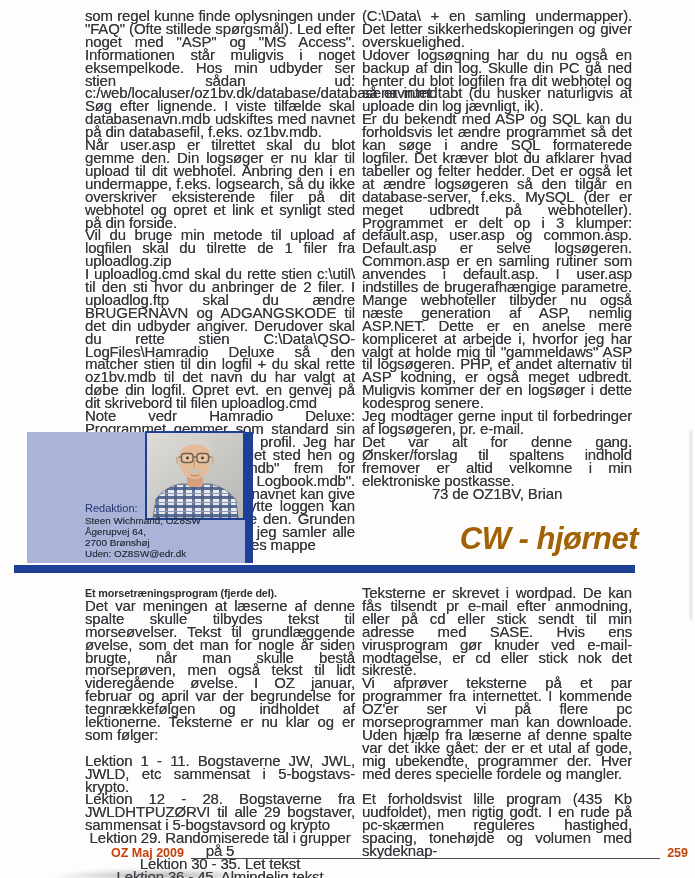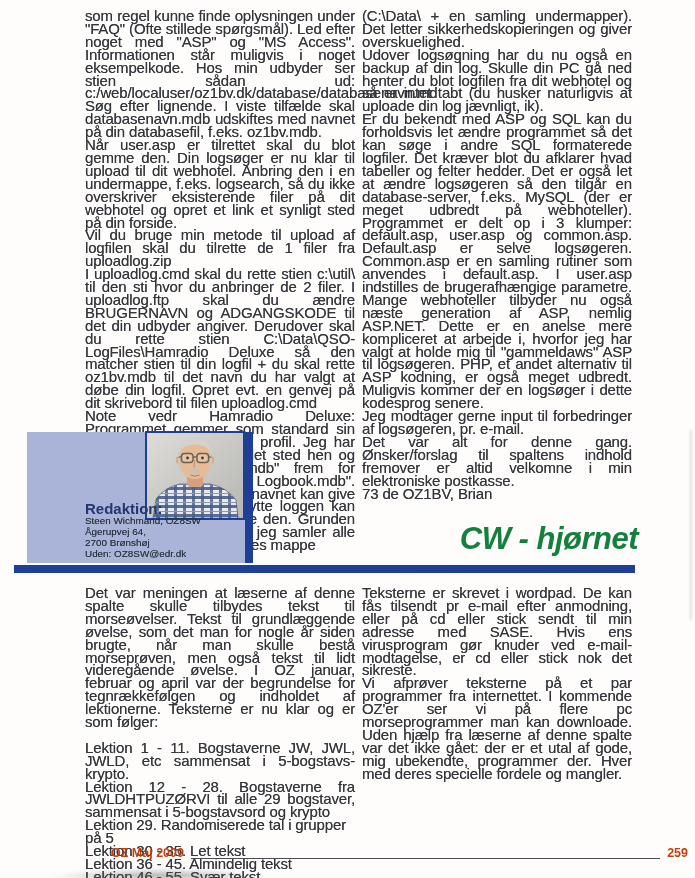--- a/index.html
+++ b/index.html
@@ -13,48 +13,48 @@
   .cols{position:absolute;display:flex;gap:7px;}
   .cols.top{left:85px;top:10px;width:548px;}
   .cols.bottom{left:85px;top:587px;width:548px;}
   .col{width:270px;}
   .col p{
     margin:0;
     font-size:15px;line-height:12.9px;
     text-align:justify;letter-spacing:-0.15px;
     text-shadow:0 0 0.4px rgba(45,48,54,0.75);
   }
-  .col p.no-justify{text-align:left;}
+  .col p.no-justify{text-align:center;}
   .bold-head{
     margin:0;font-size:10.8px;line-height:12.9px;font-weight:bold;
     letter-spacing:-0.15px;color:#2b2e34;
   }
   .gap{height:12.9px;}
   
   .editor-box{
     position:absolute;left:27px;top:432px;width:218px;height:131px;
     background:#a9b4d8;border-right:8px solid #1d3f96;
   }
   .editor-photo{
     position:absolute;left:118px;top:-1px;width:96px;height:85px;
     border:2px solid #1d3f96;background:#cfcfcb;box-sizing:content-box;
   }
   .editor-info{position:absolute;left:58px;top:70px;}
   .editor-label{
-    font-size:15px;font-weight:bold;color:#23366f;line-height:13px;
+    font-size:11px;font-weight:normal;color:#23366f;line-height:13px;
   }
   .editor-line{
     font-size:9.9px;line-height:11px;color:#2b3340;
     text-shadow:0 0 0.3px rgba(43,51,64,0.7);
   }
   
   .cw-title{
     position:absolute;left:352px;top:522px;width:286px;
     text-align:right;font-size:31px;line-height:34px;
-    font-weight:bold;font-style:italic;color:#15803d;
+    font-weight:bold;font-style:italic;color:#a16207;
     letter-spacing:-0.5px;
   }
   .blue-bar{
     position:absolute;left:14px;top:565px;width:621px;height:8px;
     background:#1d3f96;
   }
   
   .footer{
     position:absolute;left:85px;top:845px;width:577px;
     display:flex;align-items:flex-end;
@@ -149,35 +149,37 @@
     <div class="editor-line">2700 Brønshøj</div>
     <div class="editor-line">Uden: OZ8SW@edr.dk</div>
   </div>
 </div>
 
 <div class="cw-title">CW - hjørnet</div>
 <div class="blue-bar"></div>
 
 <section class="cols bottom">
   <div class="col">
+    <h3 class="bold-head">Et morsetræningsprogram (fjerde del).</h3>
     <p>Det var meningen at læserne af denne spalte skulle tilbydes tekst til morseøvelser. Tekst til grundlæggende øvelse, som det man for nogle år siden brugte, når man skulle bestå morseprøven, men også tekst til lidt videregående øvelse. I OZ januar, februar og april var der begrundelse for tegnrækkefølgen og indholdet af lektionerne. Teksterne er nu klar og er som følger:</p>
     <div class="gap"></div>
     <p>Lektion 1 - 11. Bogstaverne JW, JWL, JWLD, etc sammensat i 5-bogstavs-krypto.</p>
     <p>Lektion 12 - 28. Bogstaverne fra JWLDHTPUZØRVI til alle 29 bogstaver, sammensat i 5-bogstavsord og krypto</p>
     <p class="no-justify">Lektion 29. Randomiserede tal i grupper på 5</p>
     <p class="no-justify">Lektion 30 - 35. Let tekst</p>
     <p class="no-justify">Lektion 36 - 45. Almindelig tekst</p>
     <p class="no-justify">Lektion 46 - 55. Svær tekst</p>
     <p class="no-justify">Lektion 56- . Diverse</p>
     <p class="no-justify">JPEG billede af nedskrivningsblanket</p>
   </div>
   <div class="col">
     <p>Teksterne er skrevet i wordpad. De kan fås tilsendt pr e-mail efter anmodning, eller på cd eller stick sendt til min adresse med SASE. Hvis ens virusprogram gør knuder ved e-mail-modtagelse,  er cd eller stick nok det sikreste.</p>
     <p>Vi afprøver teksterne på et par programmer fra internettet. I kommende OZ'er ser vi på flere pc morseprogrammer man kan downloade.  Uden hjælp fra læserne af denne spalte var det ikke gået: der er et utal af gode, mig ubekendte, programmer der. Hver med deres specielle fordele og mangler.</p>
     <div class="gap"></div>
+    <p>Et forholdsvist lille program (435 Kb uudfoldet), men rigtig godt. I en rude på pc-skærmen reguleres hastighed, spacing, tonehøjde og volumen med skydeknap-</p>
   </div>
 </section>
 
 <footer class="footer">
   <span>OZ Maj 2009</span>
   <span class="footer-rule"></span>
   <span>259</span>
 </footer>
 
 <div class="scan-shadow-bottom"></div>

